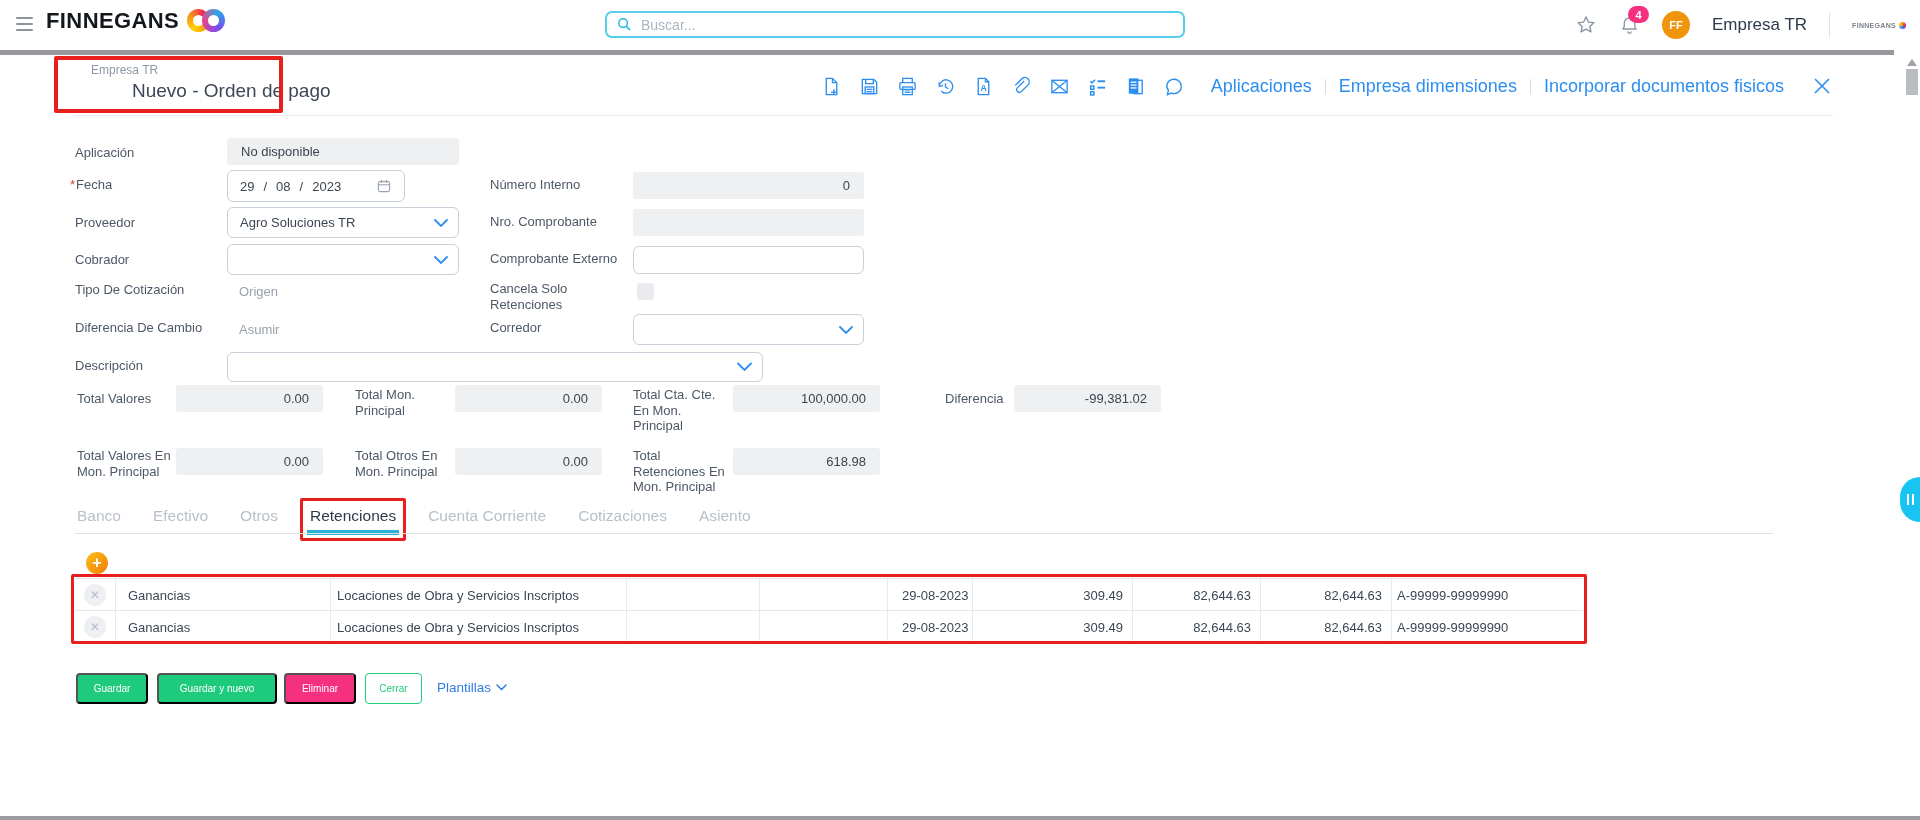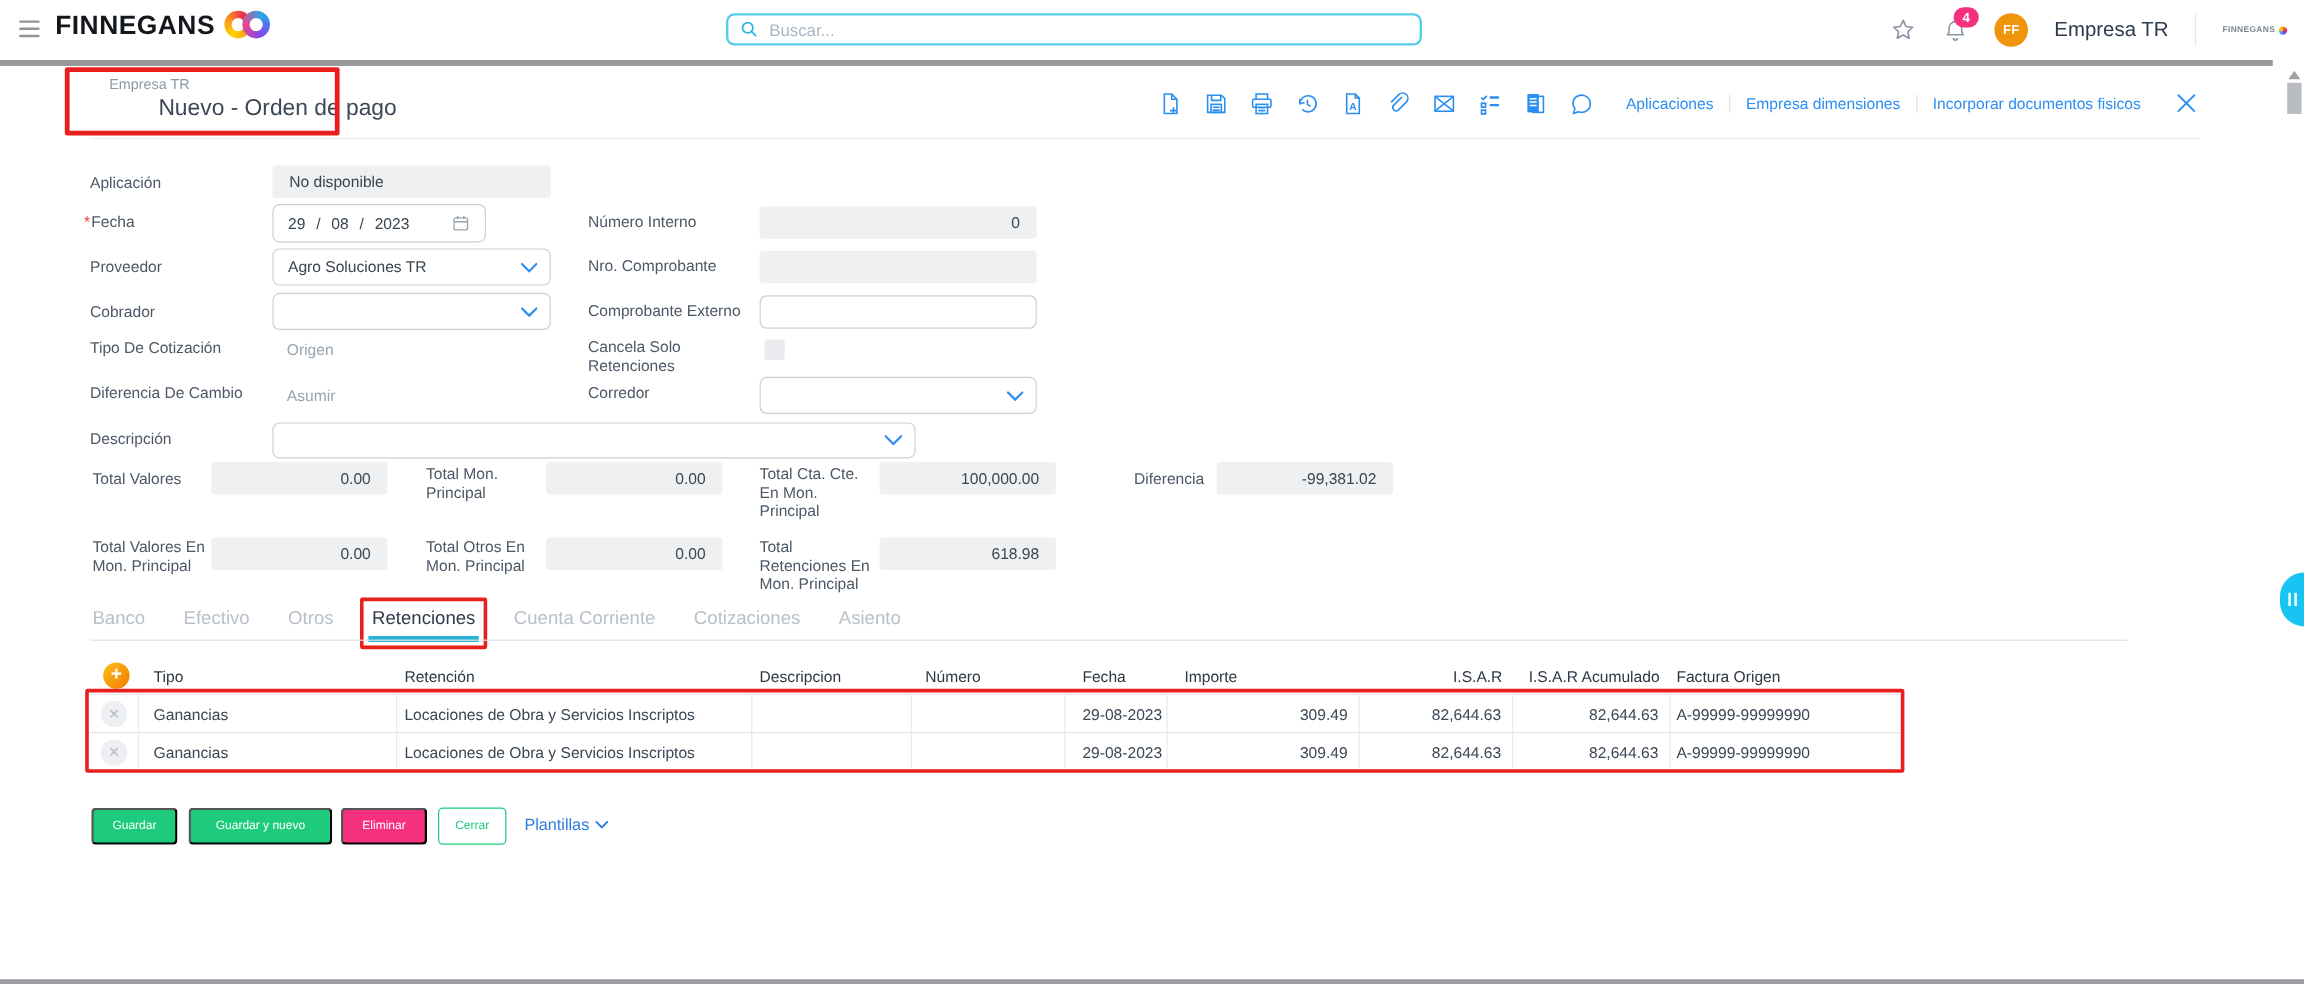--- a/index.html
+++ b/index.html
@@ -40,21 +40,21 @@
   
   .annot{position:absolute;border:4px solid #e8201d;border-radius:2px;pointer-events:none;z-index:40;}
 
   
   .title-block{position:absolute;left:91px;top:63px;}
   .title-company{font-size:12px;color:#8d98a7;}
   .title-main{font-size:19px;font-weight:500;color:#3d4757;margin-top:3px;margin-left:41px;}
   .doc-toolbar{position:absolute;top:72px;right:88px;height:28px;display:flex;align-items:center;gap:16px;}
   .tool-icon{width:22px;height:22px;cursor:pointer;display:flex;align-items:center;justify-content:center;}
   .tool-links{display:flex;align-items:center;gap:13px;margin-left:10px;}
-  .tool-link{font-size:13px;color:#2b8ef0;cursor:pointer;white-space:nowrap;}
+  .tool-link{font-size:18px;color:#2b8ef0;cursor:pointer;white-space:nowrap;}
   .lsep{width:1px;height:15px;background:#d9dee3;}
   .close-x{margin-left:12px;cursor:pointer;display:flex;}
   .header-divider{position:absolute;left:75px;top:115px;width:1758px;height:1px;background:#e9ecef;}
 
   
   .f-label{position:absolute;font-size:13px;color:#4d5866;line-height:1.2;}
   .req{color:#e53935;margin-right:1px;}
   .field{position:absolute;box-sizing:border-box;font-size:13px;color:#3b4550;display:flex;align-items:center;}
   .field.gray{background:#eef0f2;border-radius:3px;padding:0 14px;}
   .field.gray.right{justify-content:flex-end;}
@@ -370,32 +370,20 @@
     <span class="tab">Otros</span>
     <span class="tab active"><span>Retenciones</span><span class="tab-annot"></span></span>
     <span class="tab">Cuenta Corriente</span>
     <span class="tab">Cotizaciones</span>
     <span class="tab">Asiento</span>
   </div>
   <div class="tabs-divider"></div>
 
   <div class="add-btn">+</div>
 
-  <div class="grid-row head">
-    <div class="cell"></div>
-    <div class="cell pl12">Tipo</div>
-    <div class="cell pl6">Retención</div>
-    <div class="cell pl6">Descripcion</div>
-    <div class="cell pl11">Número</div>
-    <div class="cell pl14">Fecha</div>
-    <div class="cell pl14">Importe</div>
-    <div class="cell num">I.S.A.R</div>
-    <div class="cell num">I.S.A.R Acumulado</div>
-    <div class="cell pl5">Factura Origen</div>
-  </div>
 
   <div class="grid-row data" style="top:578px;">
     <div class="cell">
         <span class="del-btn">✕</span>
       </div>
     <div class="cell pl12">Ganancias</div>
     <div class="cell pl6">Locaciones de Obra y Servicios Inscriptos</div>
     <div class="cell pl6"></div>
     <div class="cell pl11"></div>
     <div class="cell pl14">29-08-2023</div>

